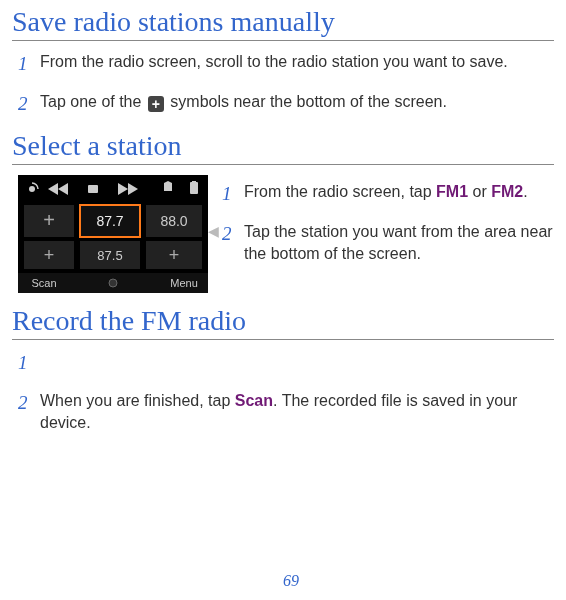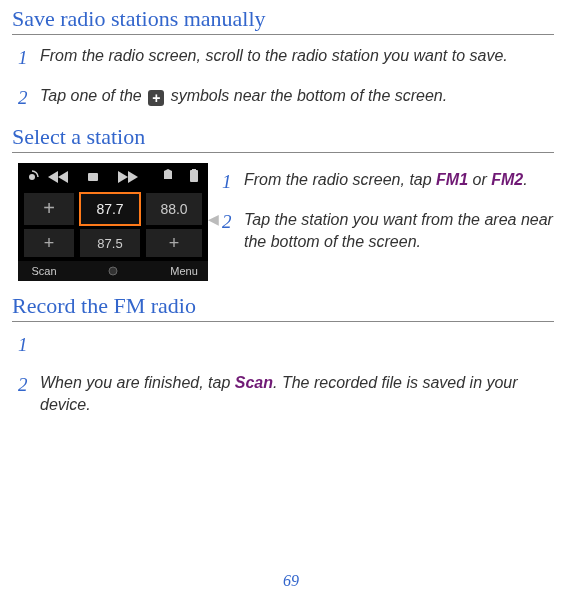--- a/index.html
+++ b/index.html
@@ -7,21 +7,21 @@
       width: 566px;
       height: 600px;
       font-family: Arial, Helvetica, sans-serif;
       color: #333;
       background: #fff;
       padding: 6px 12px 12px 12px;
       position: relative;
     }
     .section-heading {
       color: #3366cc;
-      font-size: 22px;
+      font-size: 28px;
       font-weight: normal;
       font-family: 'Times New Roman', Times, serif;
       border-bottom: 1px solid #888;
       padding-bottom: 2px;
       margin-top: 12px;
       margin-bottom: 10px;
     }
     .section-heading.first { margin-top: 0; }
     .step {
       display: flex;
@@ -32,21 +32,21 @@
     }
     .step-num {
       font-family: 'Times New Roman', Times, serif;
       font-style: italic;
       color: #3366cc;
       font-size: 19px;
       width: 22px;
       flex-shrink: 0;
       text-align: left;
     }
-    .step-text { flex: 1; color: #333; font-style: italic; }
+    .step-text { flex: 1; color: #333; }
     .plus-badge {
       display: inline-flex;
       align-items: center;
       justify-content: center;
       width: 16px;
       height: 16px;
       background: #444;
       color: #fff;
       border-radius: 3px;
       font-size: 14px;

